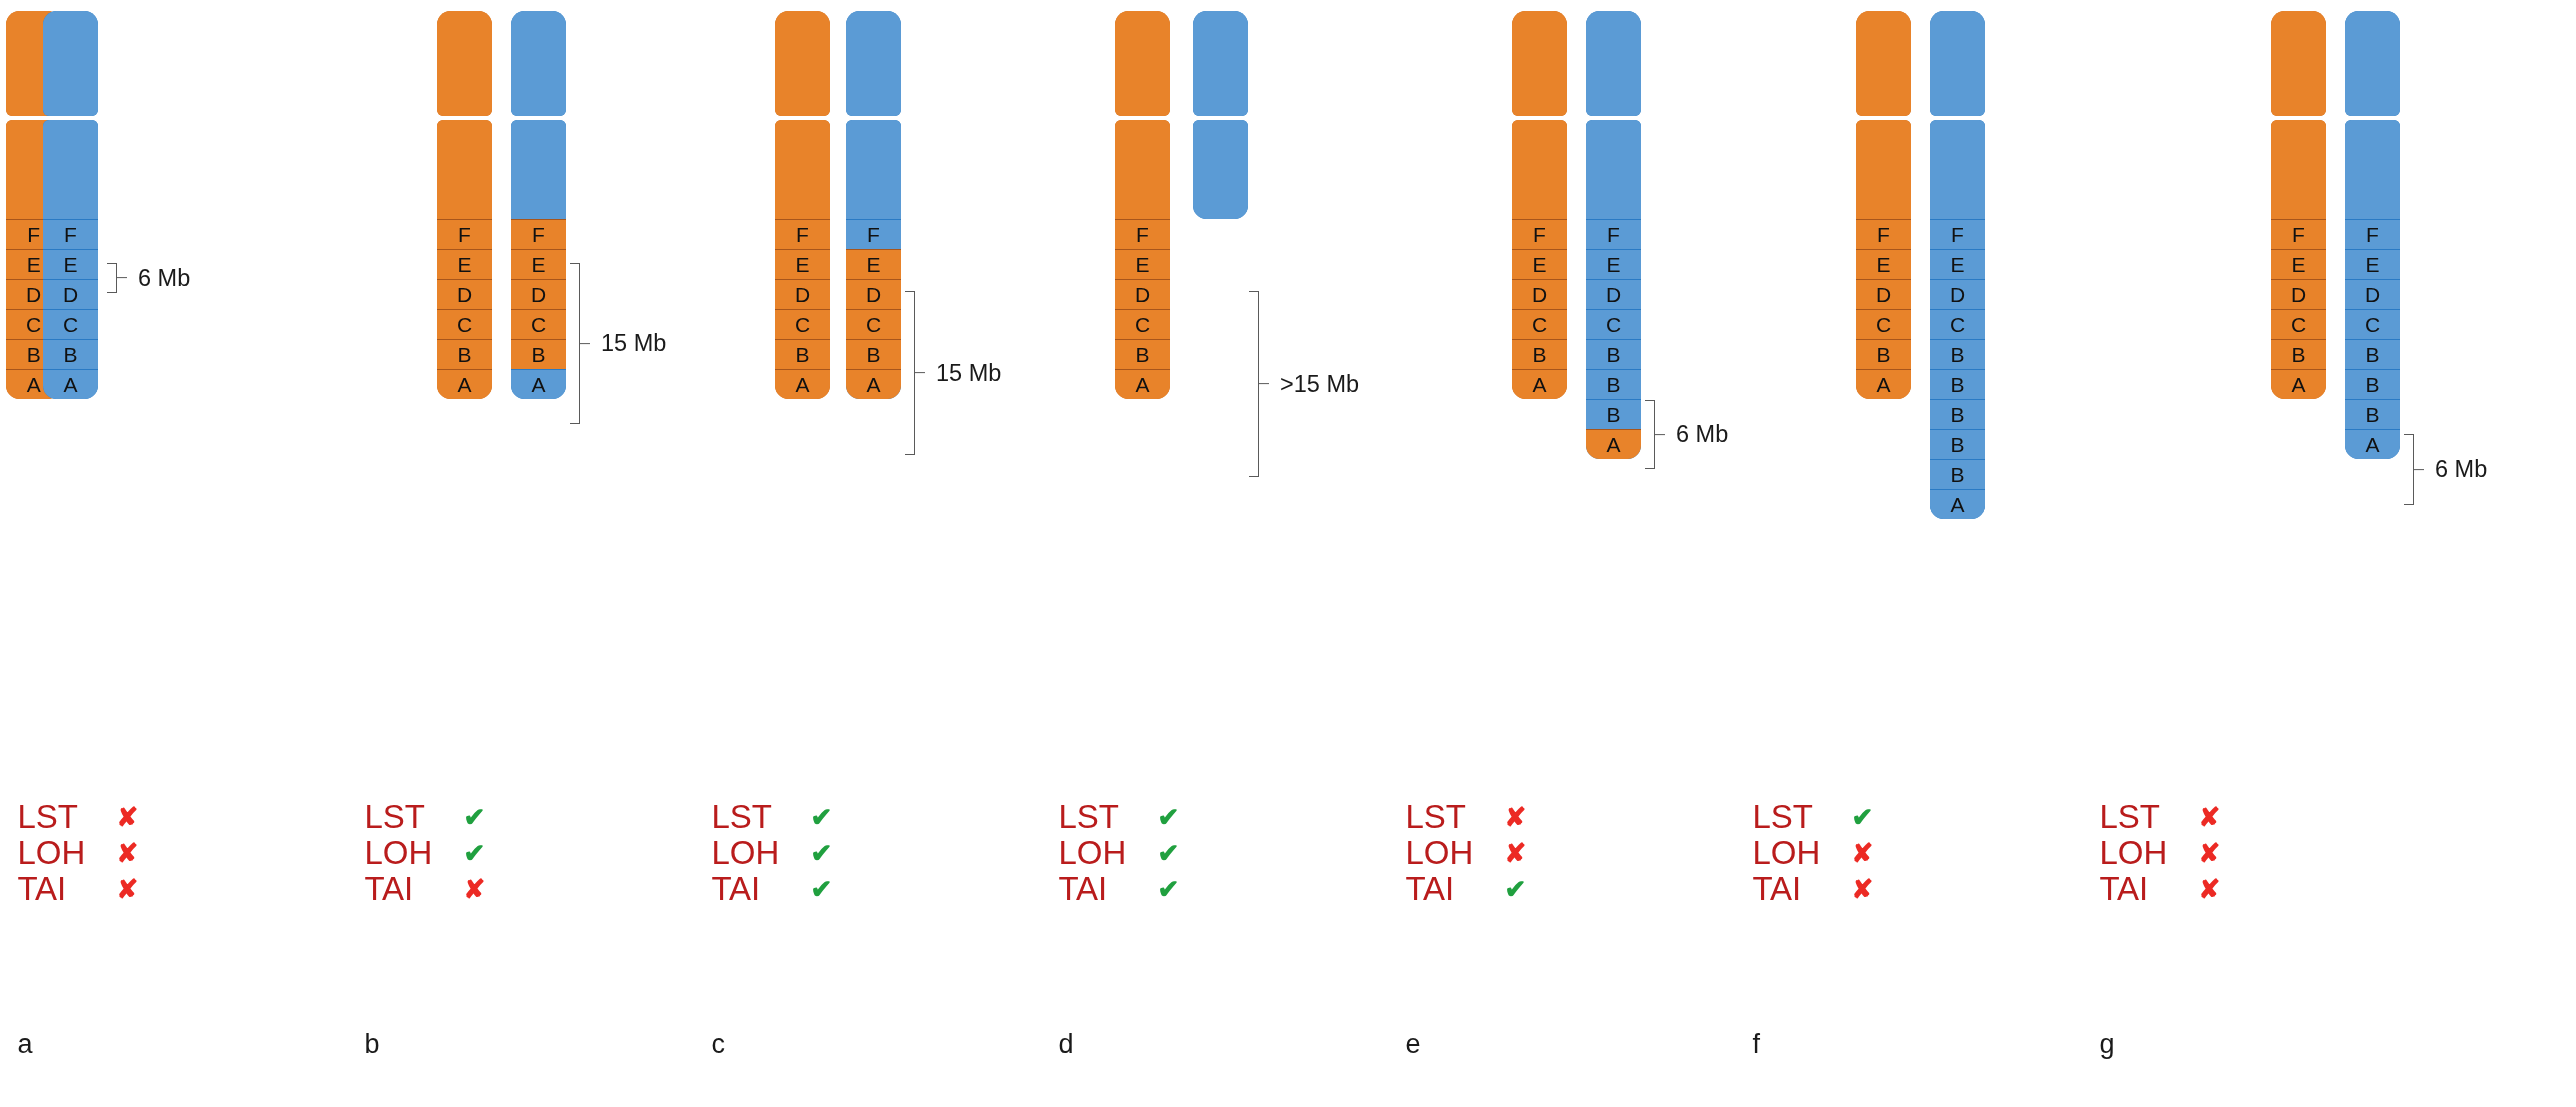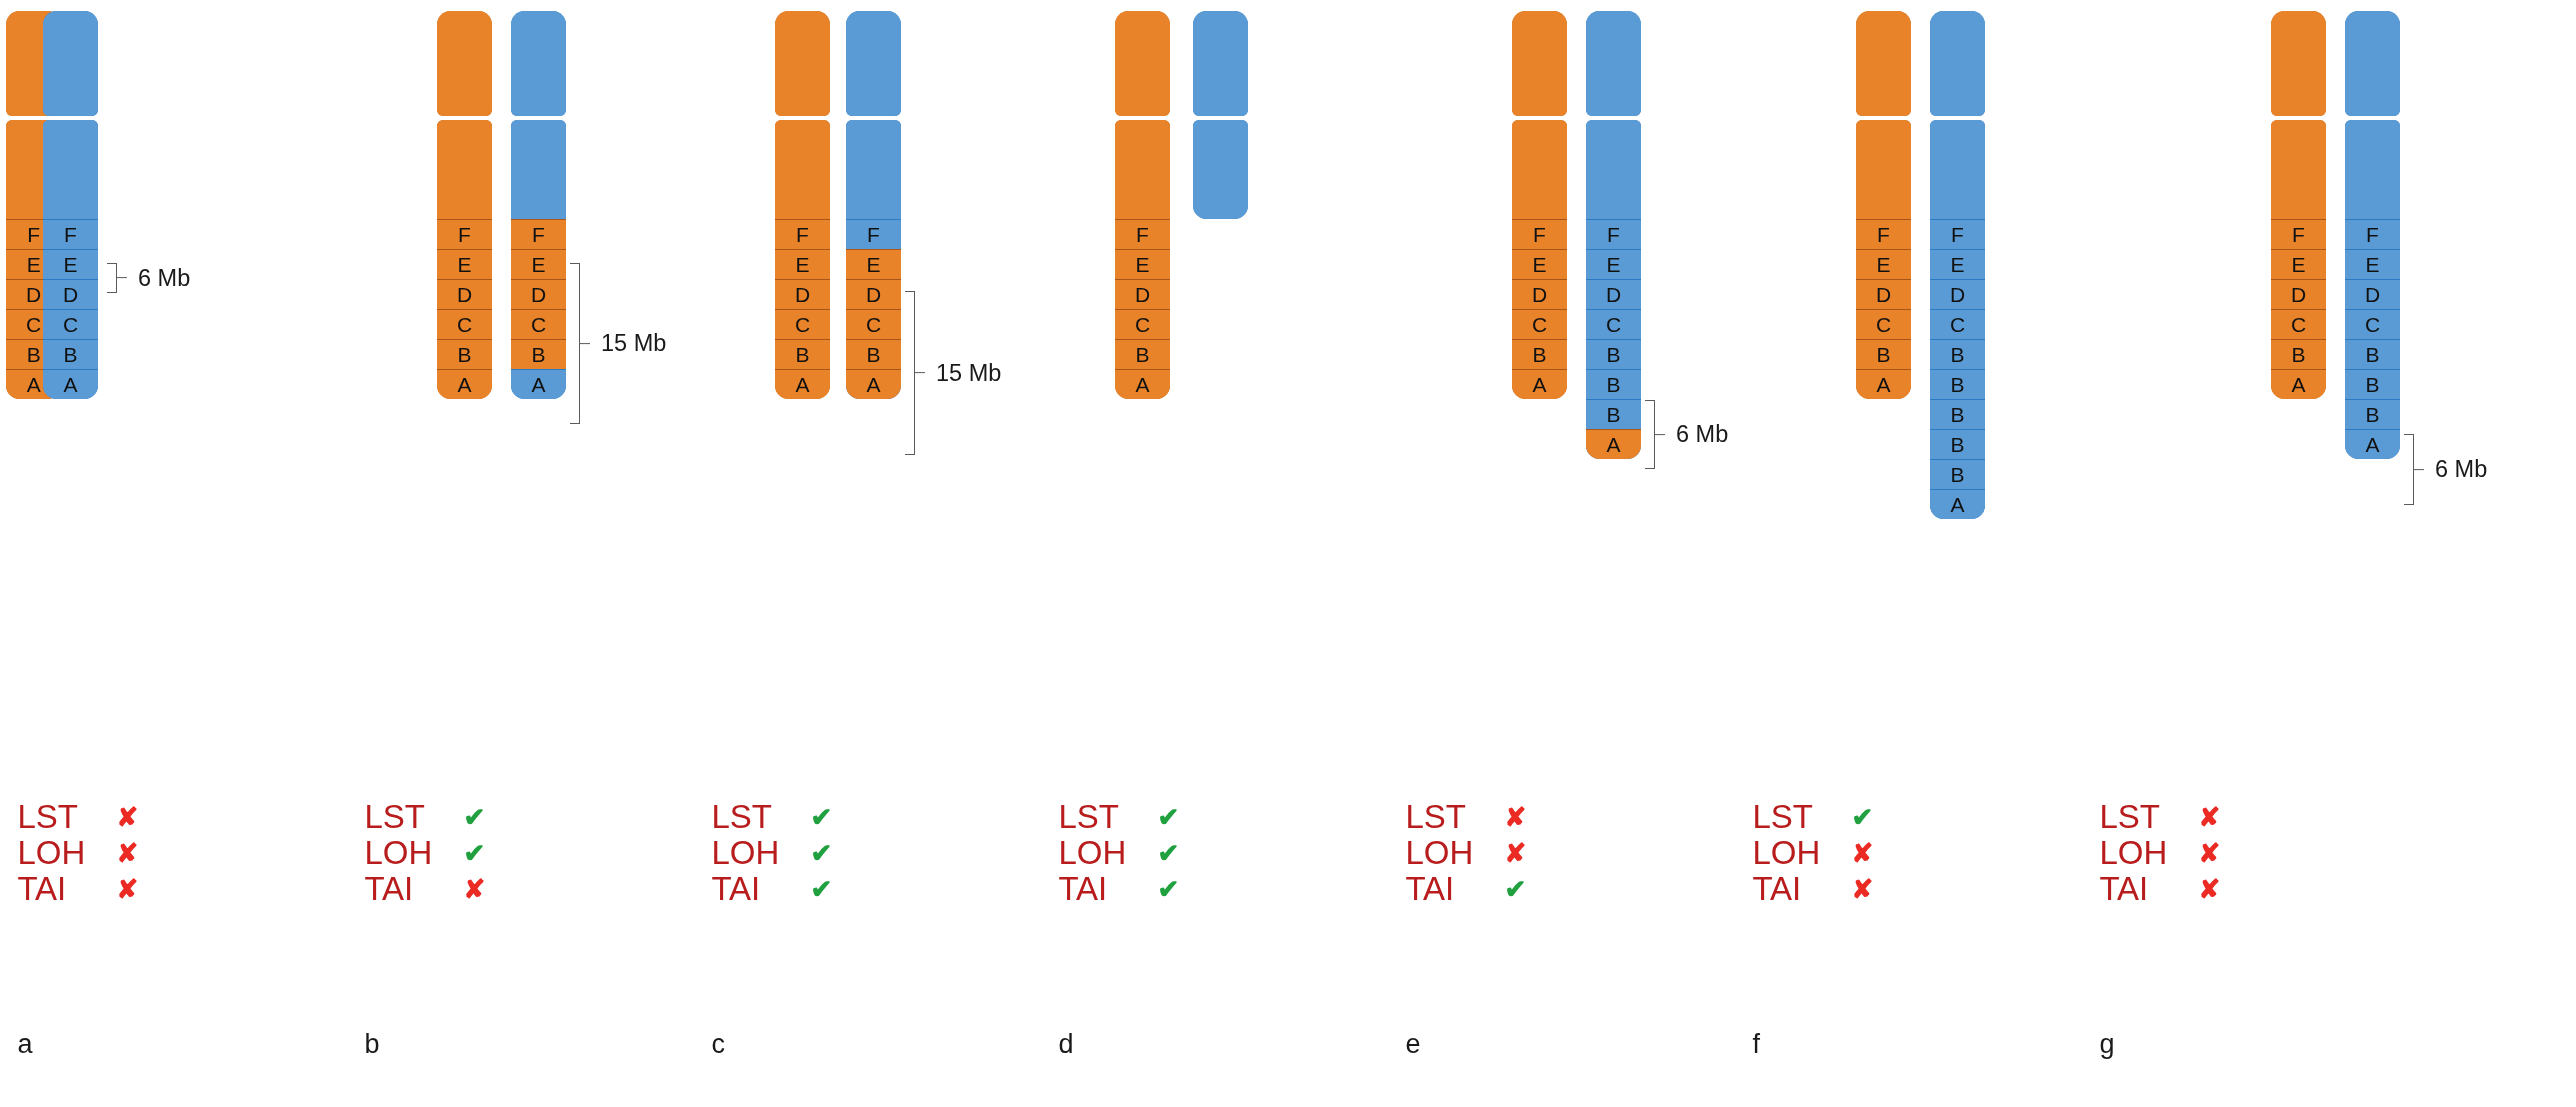--- a/index.html
+++ b/index.html
@@ -331,20 +331,24 @@
           </div>
         </div>
         <div class="chromosome" style="left: 152px; top: 11px;">
           <div class="arm p-arm blue-arm">
             <div class="seg blue blank" style="height: 105px;"></div>
           </div>
           <div class="arm q-arm blue-arm">
             <div class="seg blue blank" style="height: 99px;"></div>
           </div>
         </div>
+        <div class="bracket" style="left: 208px; top: 291px;">
+          <div class="bracket-shape" style="height: 186px;"></div>
+          <div class="bracket-label">&gt;15 Mb</div>
+        </div>
       </div>
       <div class="scars">
         <div class="scar-row">
           <div class="scar-name">LST</div>
           <div class="scar-mark yes">✔</div>
         </div>
         <div class="scar-row">
           <div class="scar-name">LOH</div>
           <div class="scar-mark yes">✔</div>
         </div>

